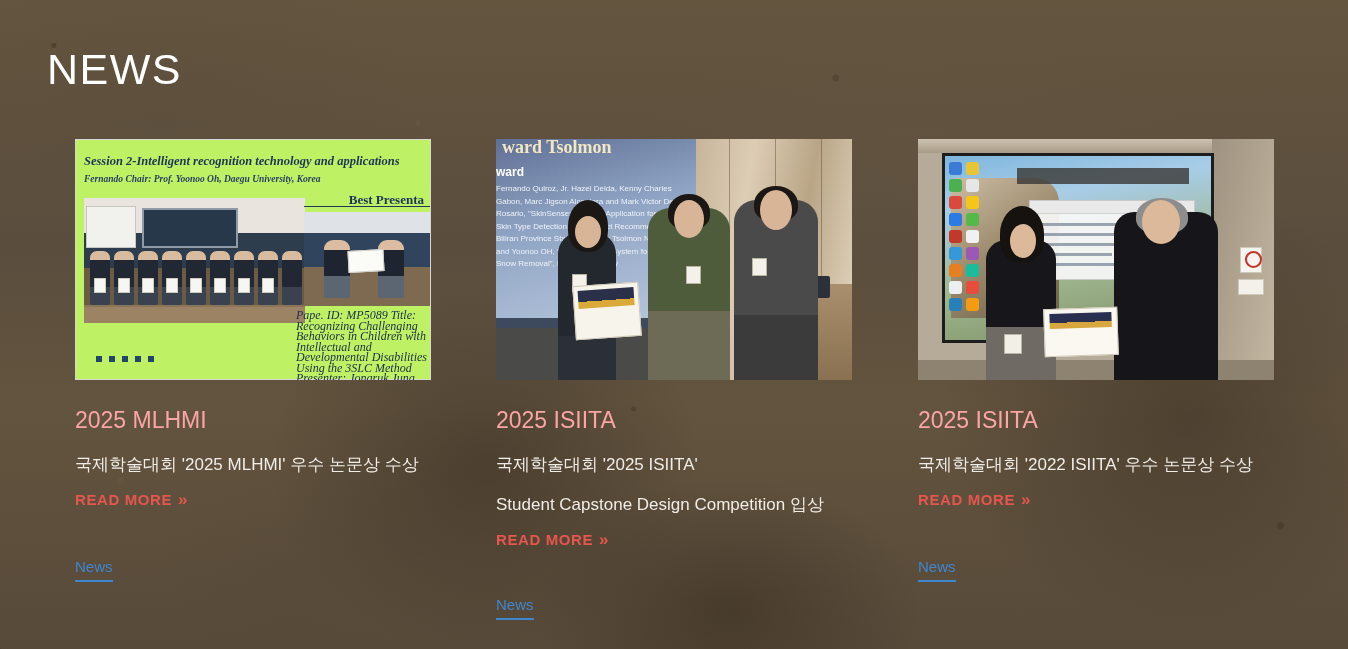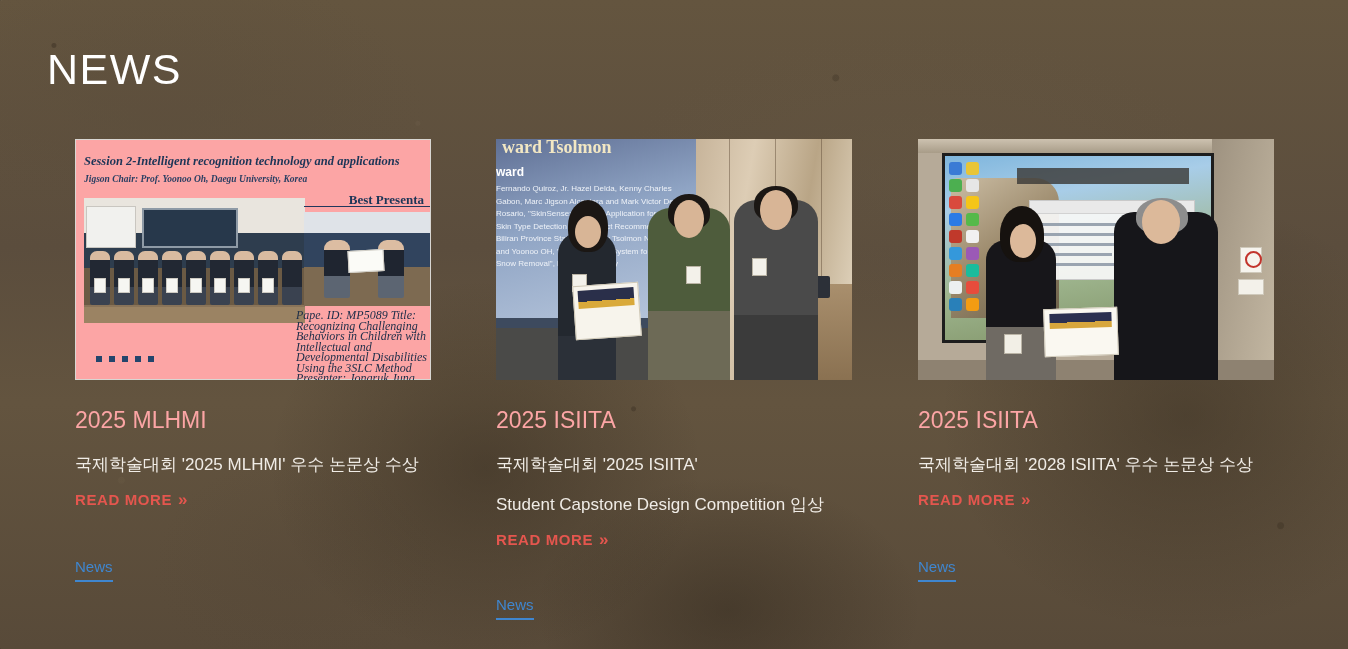--- a/index.html
+++ b/index.html
@@ -145,21 +145,21 @@
     padding-bottom: 3px;
     text-decoration: none;
     cursor: pointer;
   }
   .card-2 .tag-wrap { margin-top: 46px; }
 
   
   .slide1 {
     position: absolute;
     inset: 0;
-    background: #fca5a5;
+    background: #bef264;
     border: 1px solid #d8d6d2;
   }
   .slide1-h1 {
     position: absolute; left: 8px; top: 14px;
     font-family: "Liberation Serif", serif;
     font-style: italic; font-weight: 700;
     font-size: 12.5px; color: #1c3557;
     white-space: nowrap;
   }
   .slide1-h2 {
@@ -374,21 +374,21 @@
 
   <h1 class="section-title">NEWS</h1>
 
   <div class="cards">
 
     <div class="card card-1">
 
       <a class="card-thumb">
         <div class="slide1">
           <div class="slide1-h1">Session 2-Intelligent recognition technology and applications</div>
-          <div class="slide1-h2">Jigson Chair: Prof. Yoonoo Oh, Daegu University, Korea</div>
+          <div class="slide1-h2">Fernando Chair: Prof. Yoonoo Oh, Daegu University, Korea</div>
 
           <div class="slide1-photo">
             <div class="screen"></div>
             <div class="board"></div>
             <div class="person" style="left:6px;"></div>
             <div class="person" style="left:30px;"></div>
             <div class="person" style="left:54px;"></div>
             <div class="person" style="left:78px;"></div>
             <div class="person" style="left:102px;"></div>
             <div class="person" style="left:126px;"></div>
@@ -542,21 +542,21 @@
 
           <div class="prs3" style="left:196px; width:104px; height:168px; background:linear-gradient(180deg,#16161a 0 100%);"></div>
           <div class="hair3" style="left:218px; bottom:146px; width:52px; height:36px; background:#8d8d8d;"></div>
           <div class="head3" style="left:224px; bottom:136px; width:38px; height:44px;"></div>
 
           <div class="cert3"></div>
         </div>
       </a>
 
       <div class="card-title">2025 ISIITA</div>
-      <div class="card-desc">국제학술대회 '2028 ISIITA' 우수 논문상 수상</div>
+      <div class="card-desc">국제학술대회 '2022 ISIITA' 우수 논문상 수상</div>
 
       <a class="read-more">
         <span>READ MORE</span>
         <span class="chev">»</span>
       </a>
 
       <div class="tag-wrap">
         <a class="card-tag">News</a>
       </div>
     </div>

